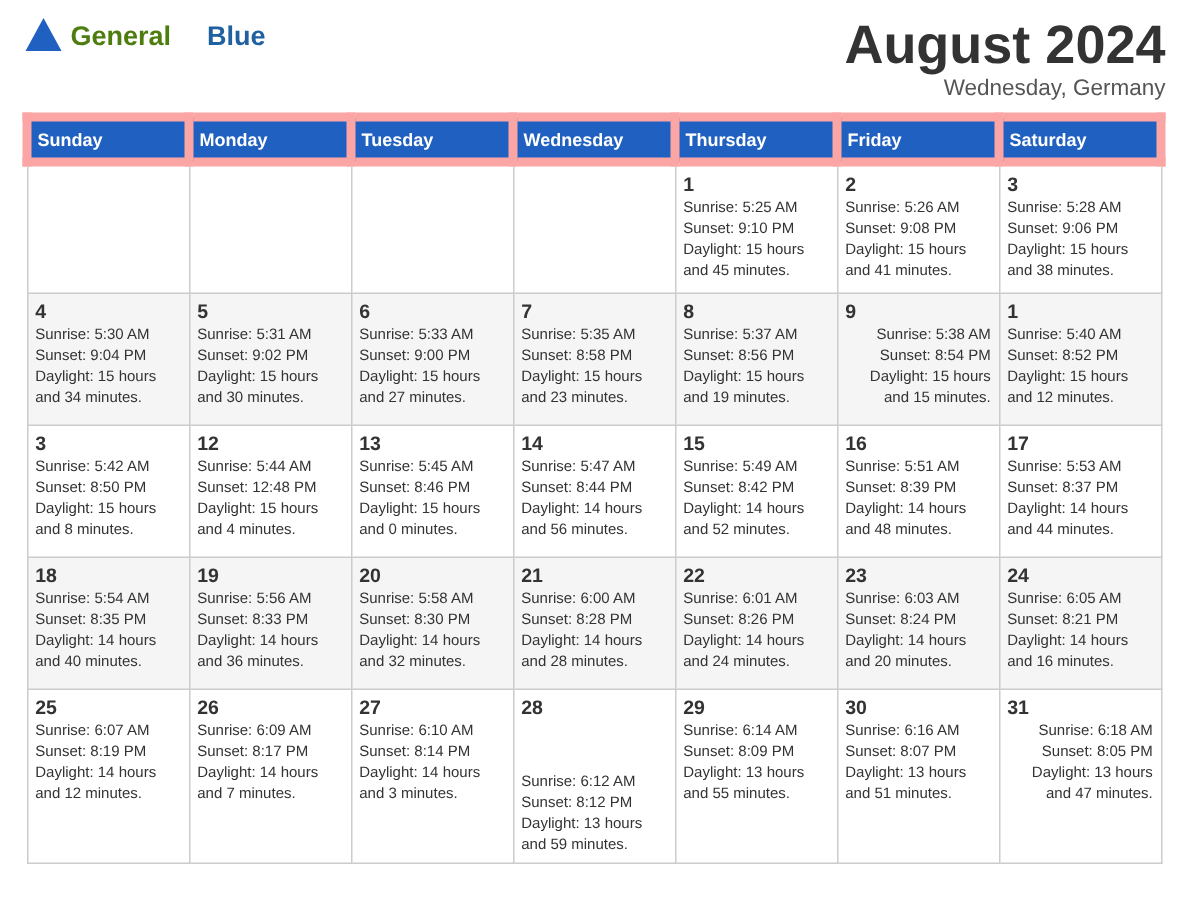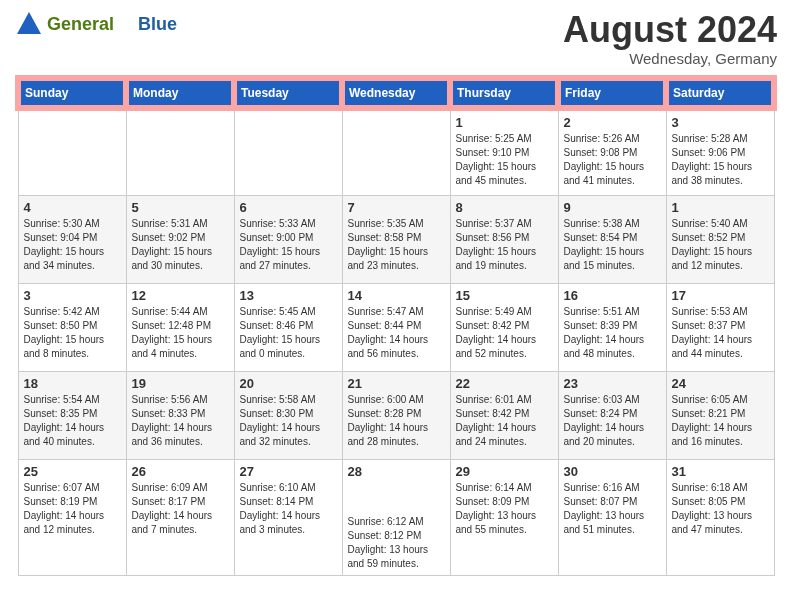--- a/index.html
+++ b/index.html
@@ -179,21 +179,21 @@
         </td>
         <td>
           <div class="day-num">8</div>
           <div class="day-info" style="white-space: pre-line;">Sunrise: 5:37 AM
 Sunset: 8:56 PM
 Daylight: 15 hours
 and 19 minutes.</div>
         </td>
         <td>
           <div class="day-num">9</div>
-          <div class="day-info" style="white-space: pre-line;">Sunrise: 5:38 AM
+          <div class="day-info" style="white-space: pre-line; text-align: right;">Sunrise: 5:38 AM
 Sunset: 8:54 PM
 Daylight: 15 hours
 and 15 minutes.</div>
         </td>
         <td>
           <div class="day-num">1</div>
           <div class="day-info" style="white-space: pre-line;">Sunrise: 5:40 AM
 Sunset: 8:52 PM
 Daylight: 15 hours
 and 12 minutes.</div>
@@ -275,21 +275,21 @@
         <td>
           <div class="day-num">21</div>
           <div class="day-info" style="white-space: pre-line;">Sunrise: 6:00 AM
 Sunset: 8:28 PM
 Daylight: 14 hours
 and 28 minutes.</div>
         </td>
         <td>
           <div class="day-num">22</div>
           <div class="day-info" style="white-space: pre-line;">Sunrise: 6:01 AM
-Sunset: 8:42 PM
+Sunset: 8:26 PM
 Daylight: 14 hours
 and 24 minutes.</div>
         </td>
         <td>
           <div class="day-num">23</div>
           <div class="day-info" style="white-space: pre-line;">Sunrise: 6:03 AM
 Sunset: 8:24 PM
 Daylight: 14 hours
 and 20 minutes.</div>
         </td>
@@ -339,20 +339,20 @@
         </td>
         <td>
           <div class="day-num">30</div>
           <div class="day-info" style="white-space: pre-line;">Sunrise: 6:16 AM
 Sunset: 8:07 PM
 Daylight: 13 hours
 and 51 minutes.</div>
         </td>
         <td>
           <div class="day-num">31</div>
-          <div class="day-info" style="white-space: pre-line;">Sunrise: 6:18 AM
+          <div class="day-info" style="white-space: pre-line; text-align: right;">Sunrise: 6:18 AM
 Sunset: 8:05 PM
 Daylight: 13 hours
 and 47 minutes.</div>
         </td>
       </tr>
     </tbody>
 </table>
 
 </body></html>

